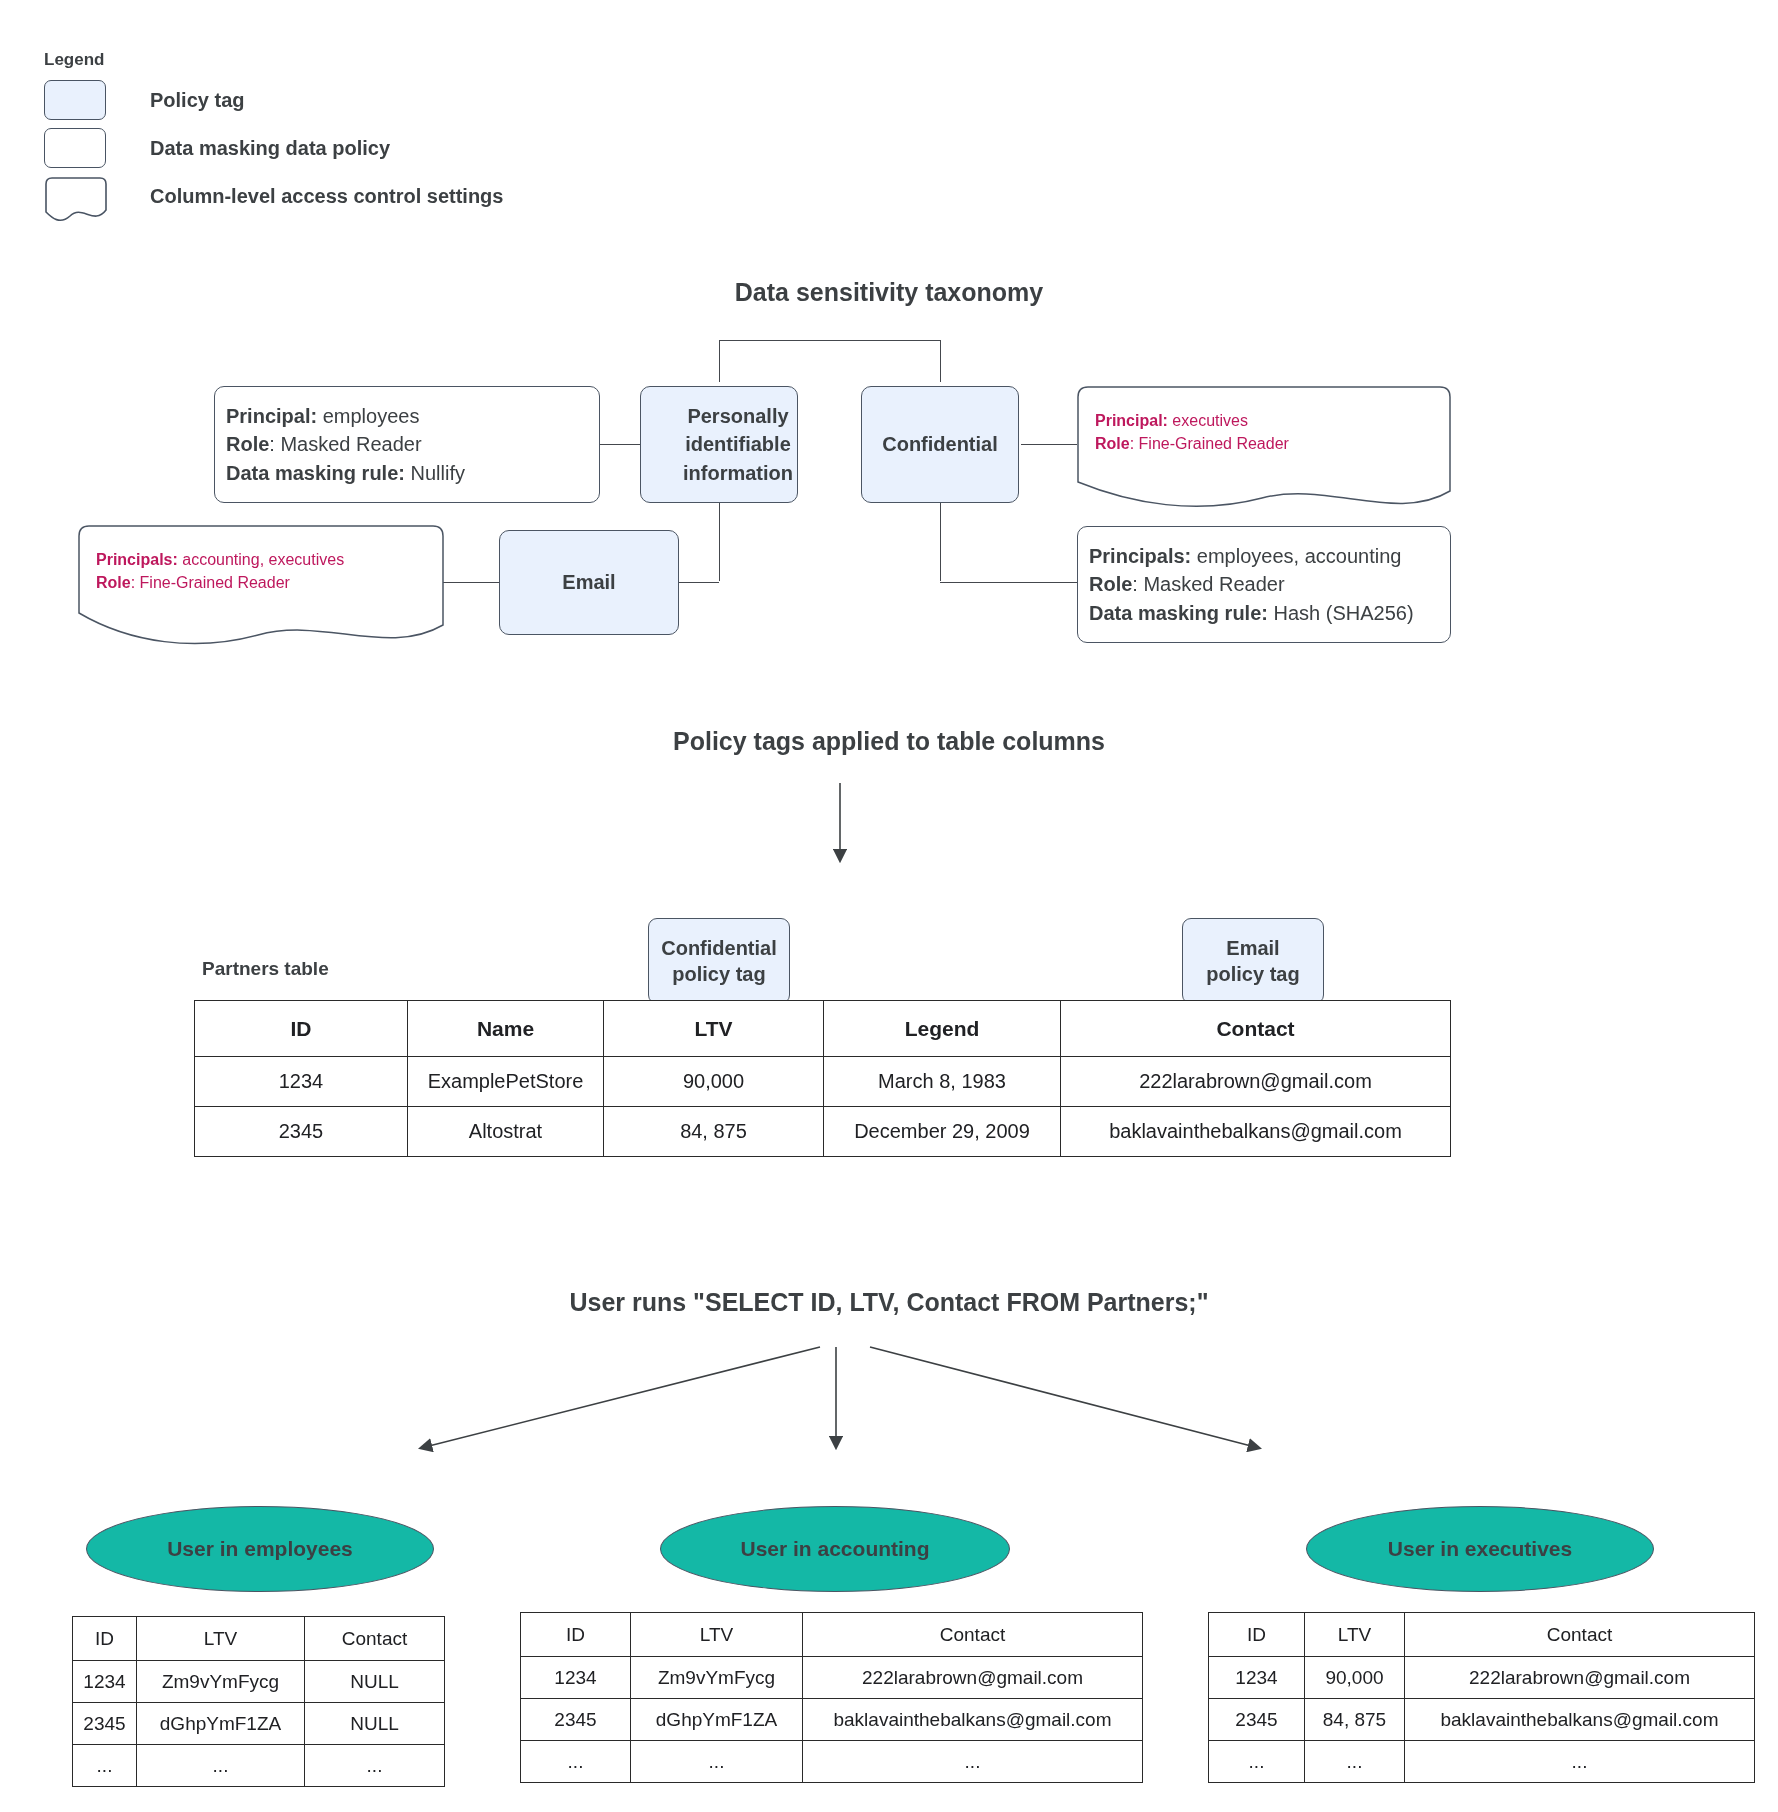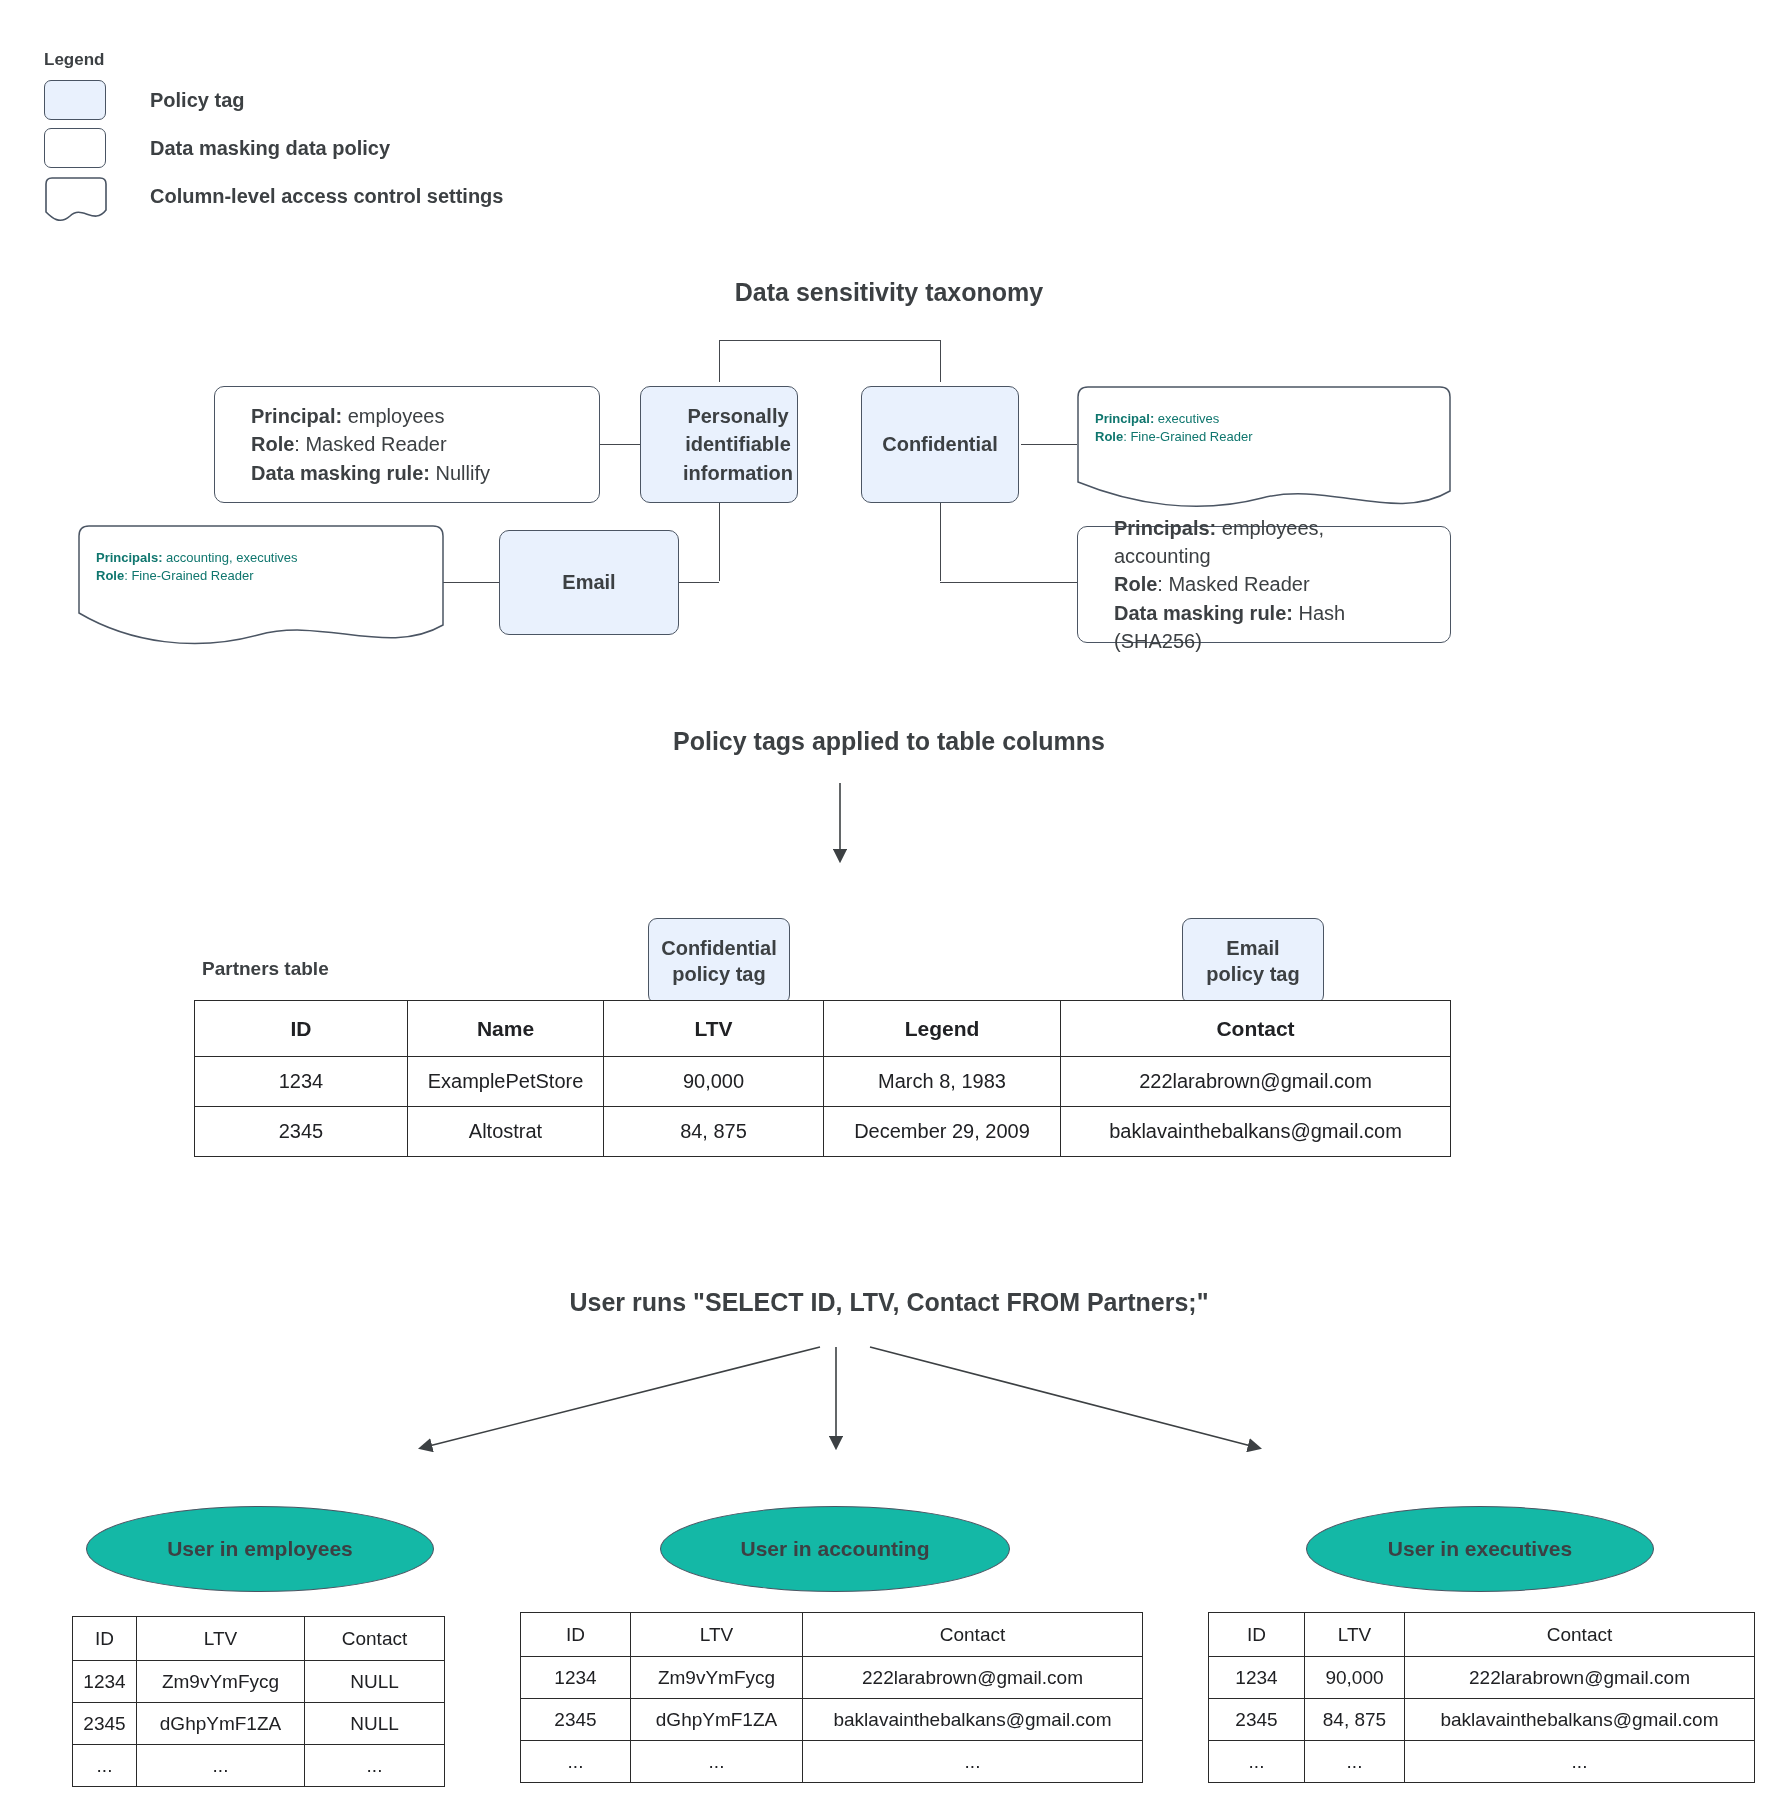--- a/index.html
+++ b/index.html
@@ -43,39 +43,39 @@
     font-size: 25px; font-weight: bold; color: #3c4043;
     text-align: center; white-space: nowrap;
   }
 
   
   .tax-box {
     border: 1.6px solid #4b5563;
     border-radius: 10px;
     background: #ffffff;
     display: flex; flex-direction: column; justify-content: center;
-    padding: 0 36px;
+    padding: 0 11px;
     font-size: 20px; line-height: 1.42;
     color: #3c4043;
   }
   .tax-box.tag {
     background: #e9f1fd;
     align-items: center; justify-content: center;
     font-weight: bold; text-align: center;
     padding: 0 10px;
   }
   .tax-box .k { font-weight: bold; }
 
   
   .callout-wrap { position: absolute; }
   .callout-wrap svg { position: absolute; left:0; top:0; }
   .callout-text {
     position: absolute; left: 0; top: 0; width: 100%;
     padding: 24px 18px 0 18px;
-    font-size: 13px; line-height: 1.42; color: #0f766e;
+    font-size: 16px; line-height: 1.42; color: #be185d;
   }
   .callout-text .k { font-weight: bold; }
 
   
   .conn { position: absolute; background: #44474d; }
   .conn-h { height: 1.4px; }
   .conn-v { width: 1.4px; }
 
   
   table.grid {

